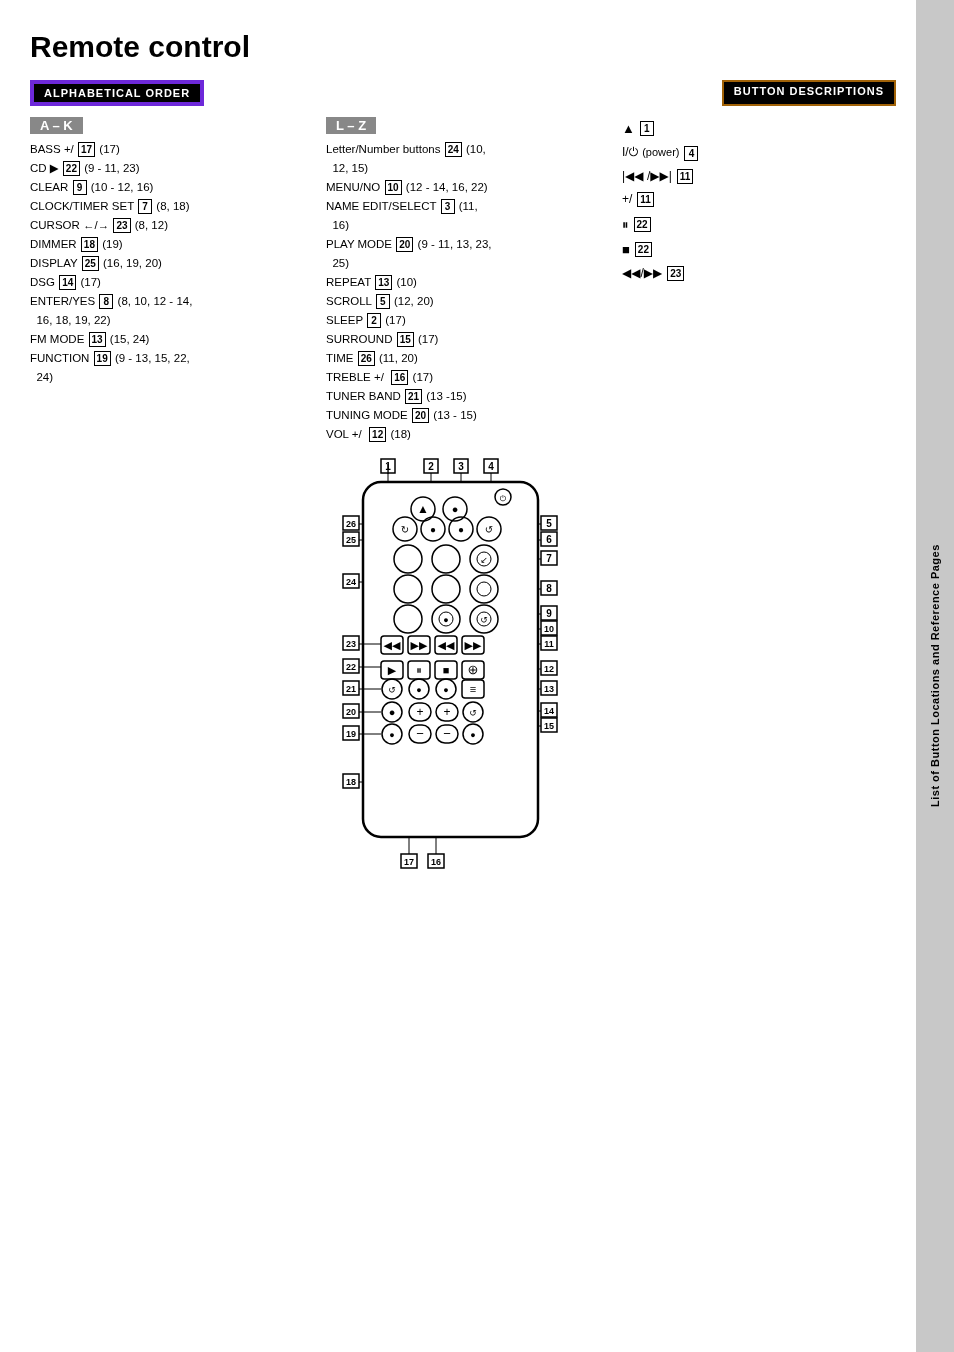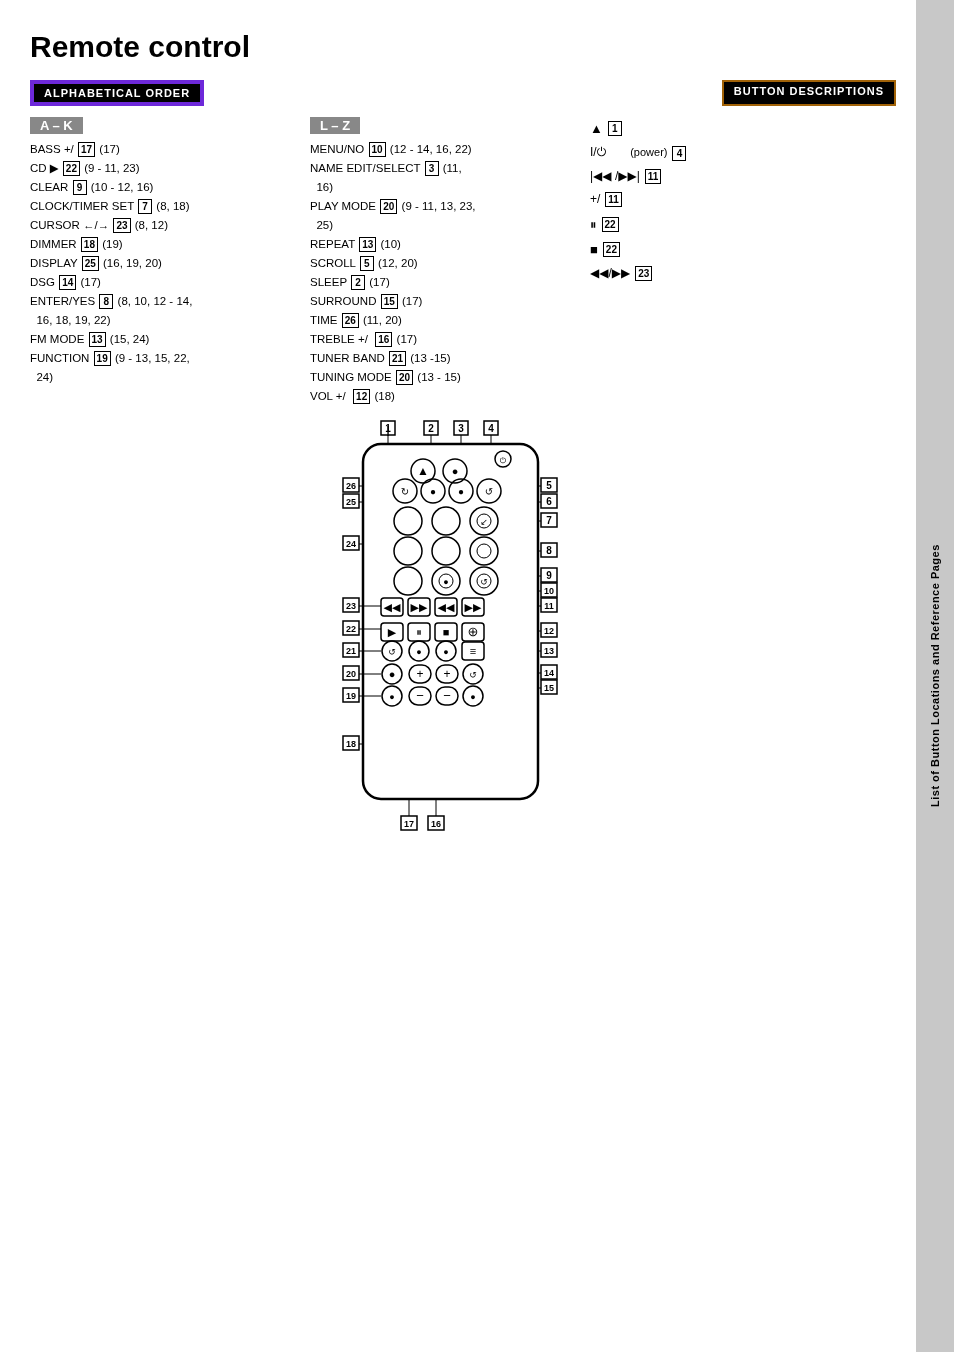--- a/index.html
+++ b/index.html
@@ -79,21 +79,21 @@
 
     <div class="section-header-row">
       <div style="background:#000; color:#fff; font-size:11px; font-weight:bold; padding:3px 10px; letter-spacing:1px; border:4px solid #6d28d9;">
         <span>ALPHABETICAL ORDER</span>
       </div>
       <div style="background:#000; color:#fff; font-size:11px; font-weight:bold; padding:3px 10px; letter-spacing:1px; border:2px solid #a16207;">
         <span>BUTTON DESCRIPTIONS</span>
       </div>
     </div>
 
-    <div style="display:flex; gap:0; margin-top:8px;">
+    <div style="display:flex; gap:16px; margin-top:8px;">
 
       <div style="width:280px; padding-right:15px;">
         <div style="background:#888; color:#fff; display:inline-block; padding:1px 10px; margin-bottom:6px; font-size:13px; font-weight:bold;">
           <span>A – K</span>
         </div>
         <ul style="list-style:none; font-size:11.5px; line-height:1.65;">
           <li>BASS +/ <span class="btn-num">17</span> (17)</li>
           <li>CD ▶ <span class="btn-num">22</span> (9 - 11, 23)</li>
           <li>CLEAR <span class="btn-num">9</span> (10 - 12, 16)</li>
           <li>CLOCK/TIMER SET <span class="btn-num">7</span> (8, 18)</li>
@@ -105,20 +105,21 @@
           <li>FM MODE <span class="btn-num">13</span> (15, 24)</li>
           <li>FUNCTION <span class="btn-num">19</span> (9 - 13, 15, 22,<br>&nbsp;&nbsp;24)</li>
         </ul>
       </div>
 
       <div style="width:280px; padding-right:15px;">
         <div style="background:#888; color:#ffffff; display:inline-block; padding:1px 10px; margin-bottom:6px; font-size:13px; font-weight:bold;">
           <span>L – Z</span>
         </div>
         <ul style="list-style:none; font-size:11.5px; line-height:1.65;">
+          <li>Letter/Number buttons <span class="btn-num">24</span> (10,<br>&nbsp;&nbsp;12, 15)</li>
           <li>MENU/NO <span class="btn-num">10</span> (12 - 14, 16, 22)</li>
           <li>NAME EDIT/SELECT <span class="btn-num">3</span> (11,<br>&nbsp;&nbsp;16)</li>
           <li>PLAY MODE <span class="btn-num">20</span> (9 - 11, 13, 23,<br>&nbsp;&nbsp;25)</li>
           <li>REPEAT <span class="btn-num">13</span> (10)</li>
           <li>SCROLL <span class="btn-num">5</span> (12, 20)</li>
           <li>SLEEP <span class="btn-num">2</span> (17)</li>
           <li>SURROUND <span class="btn-num">15</span> (17)</li>
           <li>TIME <span class="btn-num">26</span> (11, 20)</li>
           <li>TREBLE +/ &nbsp;<span class="btn-num">16</span> (17)</li>
           <li>TUNER BAND <span class="btn-num">21</span> (13 -15)</li>
@@ -128,21 +129,21 @@
       </div>
 
       <div style="flex:1;">
         <ul style="list-style:none; font-size:12px; line-height:1.95; margin-top:0;">
           <li style="display:flex; align-items:center; gap:4px;">
             <span style="font-size:13px;">▲</span>
             <span class="btn-num">1</span>
           </li>
           <li style="display:flex; align-items:center; gap:4px;">
             <span style="font-size:12px;">I/⏻</span>
-            <span style="font-size:11px;margin-left:20px;">(power)</span>
+            <span style="font-size:11px;">(power)</span>
             <span class="btn-num">4</span>
           </li>
           <li style="display:flex; align-items:center; gap:4px;">
             <span style="font-size:12px;">|◀◀ /▶▶|</span>
             <span class="btn-num">11</span>
           </li>
           <li style="display:flex; align-items:center; gap:4px;">
             <span style="font-size:12px;">+/</span>
             <span class="btn-num">11</span>
           </li>

